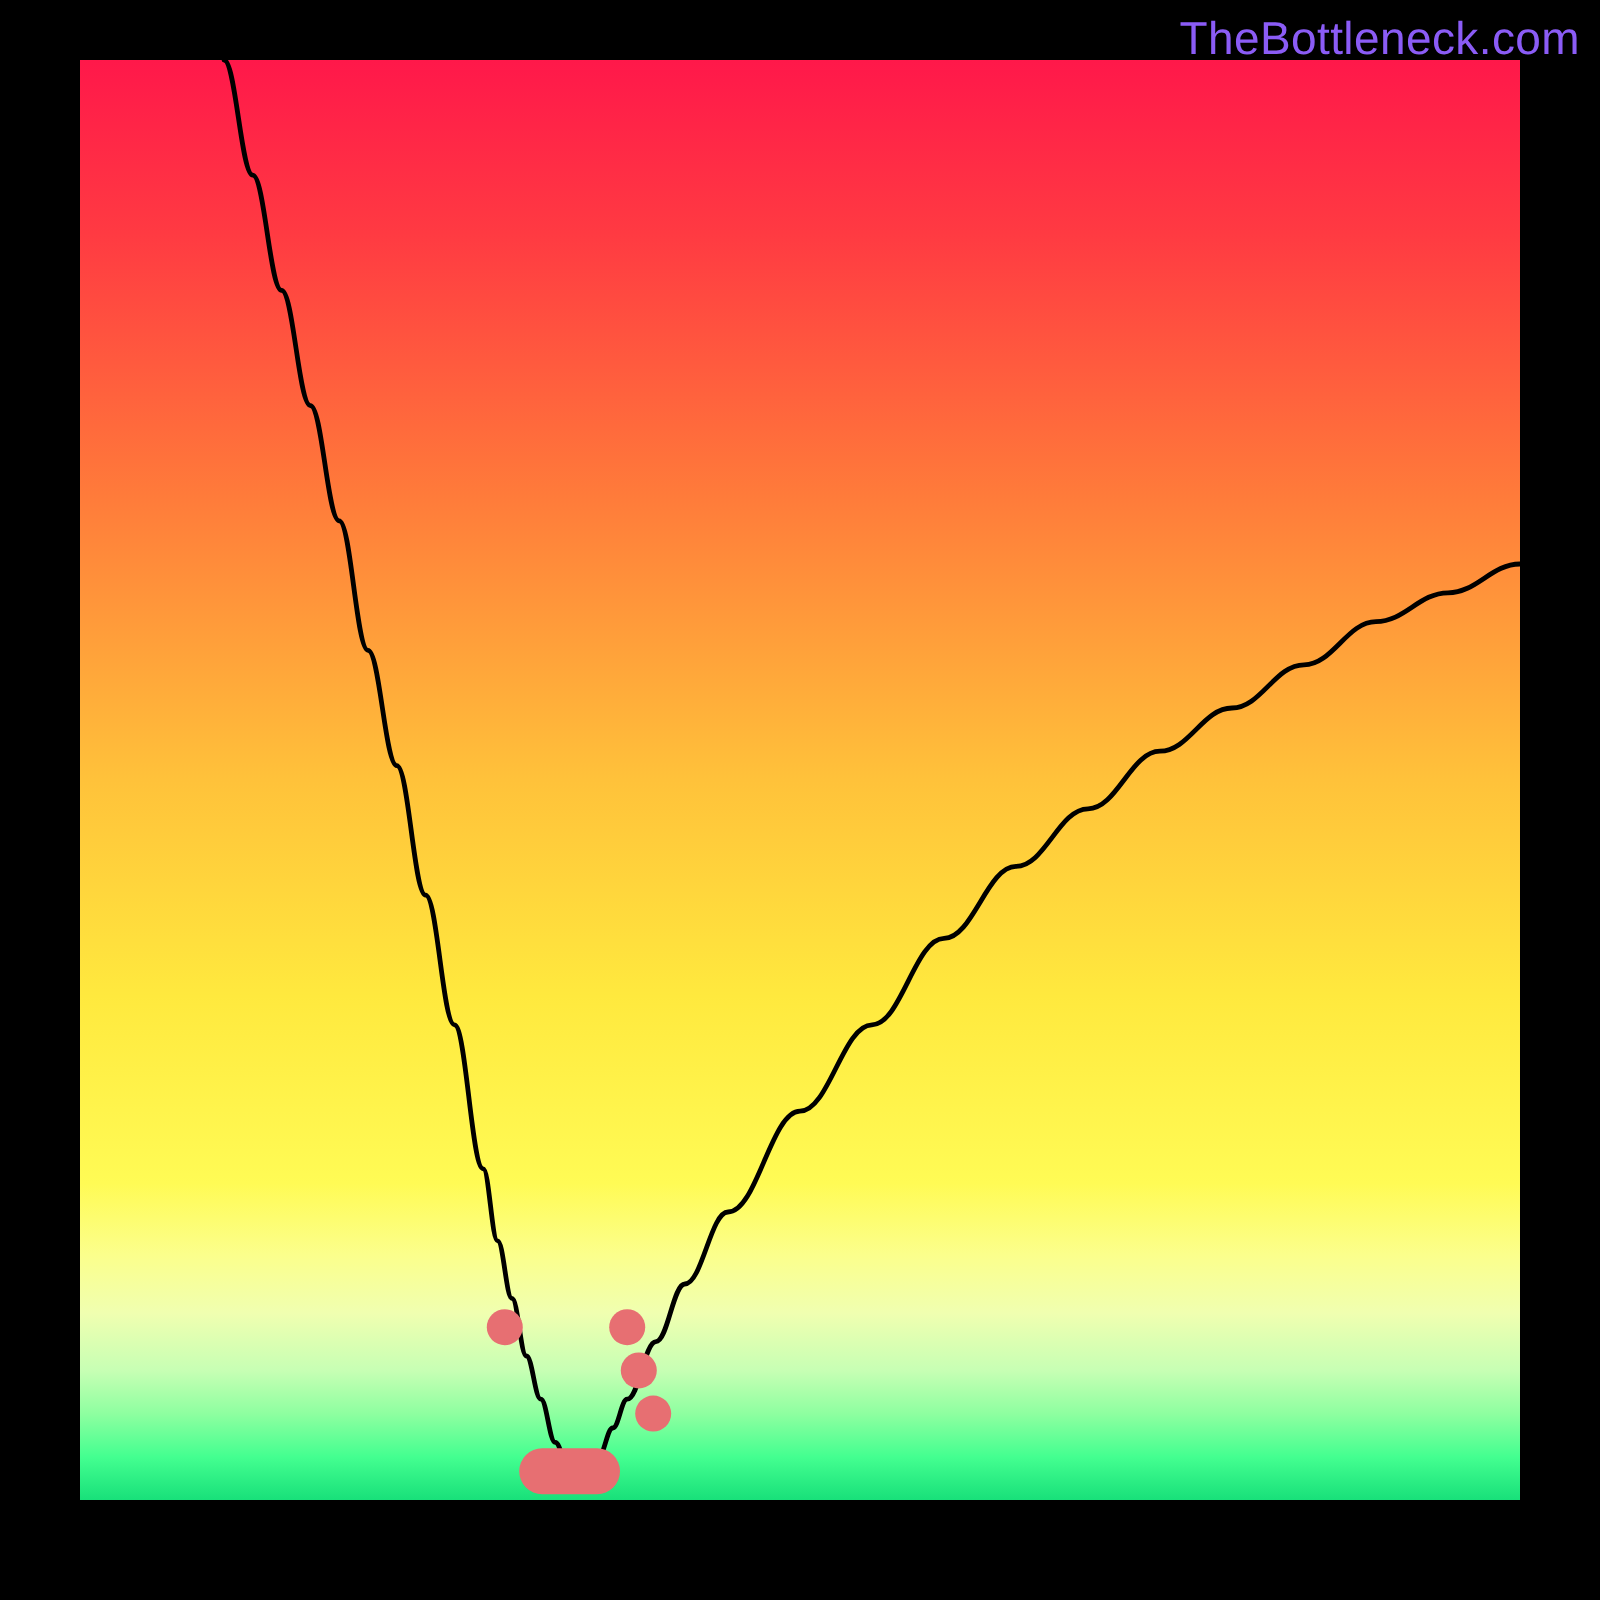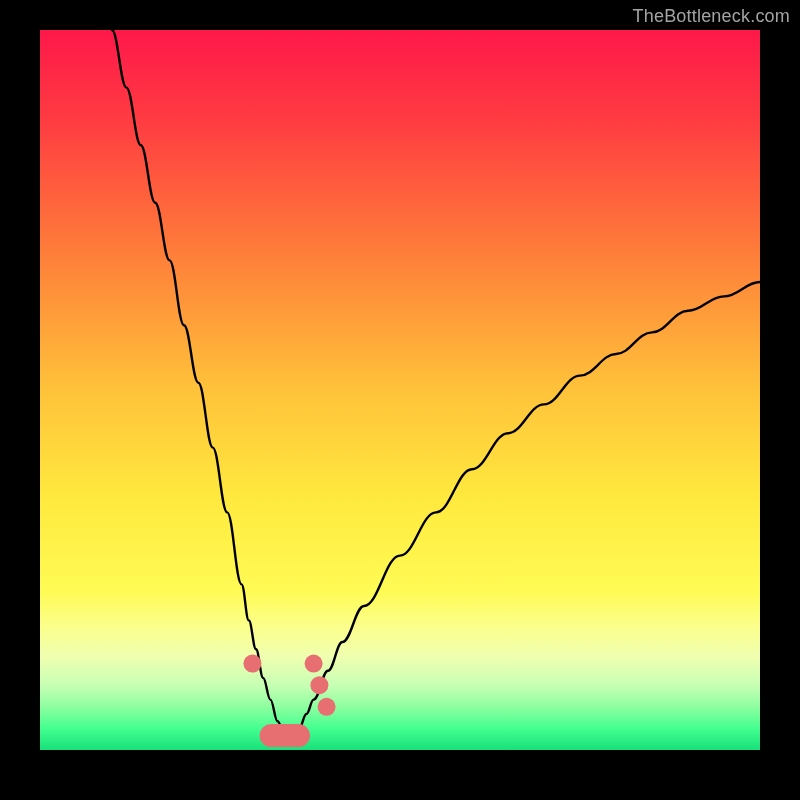--- a/index.html
+++ b/index.html
@@ -24,22 +24,22 @@
     left: 40px;
     top: 30px;
     width: 720px;
     height: 720px;
     
   }
   .watermark {
     position: absolute;
     top: 6px;
     right: 10px;
-    color: #a3a3a3;
-    font-size: 18px;
+    color: #8b5cf6;
+    font-size: 23px;
     letter-spacing: 0.2px;
     font-weight: 400;
   }
   svg.curves {
     position: absolute;
     left: 40px;
     top: 30px;
     width: 720px;
     height: 720px;
     overflow: visible;

